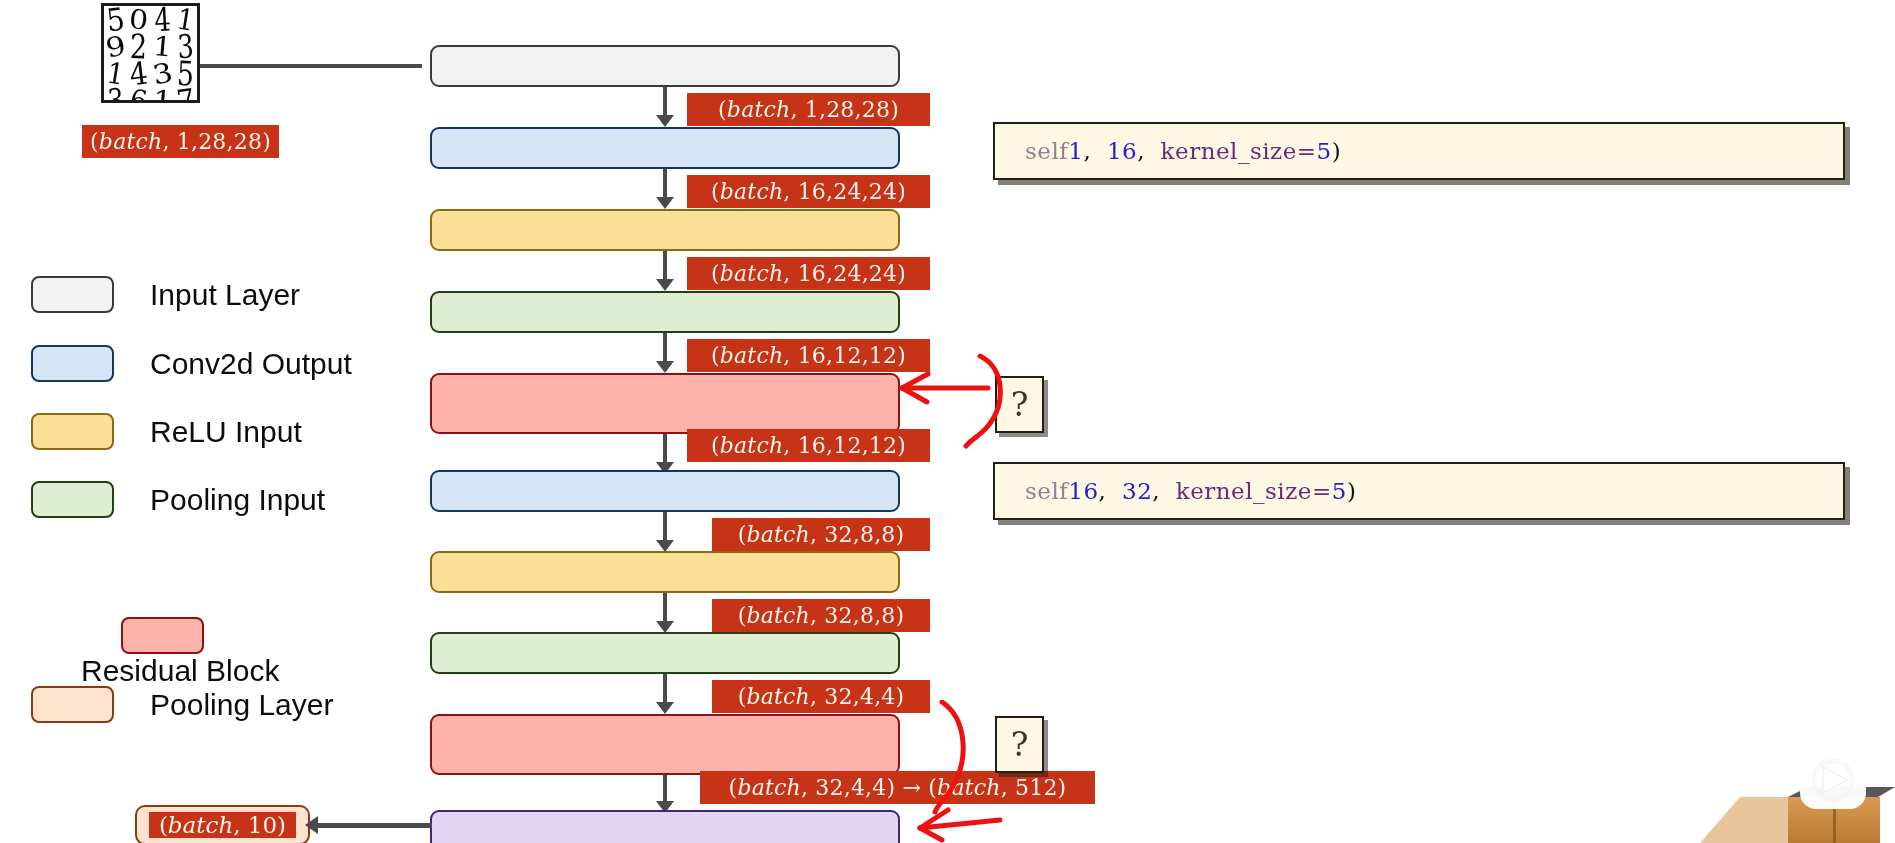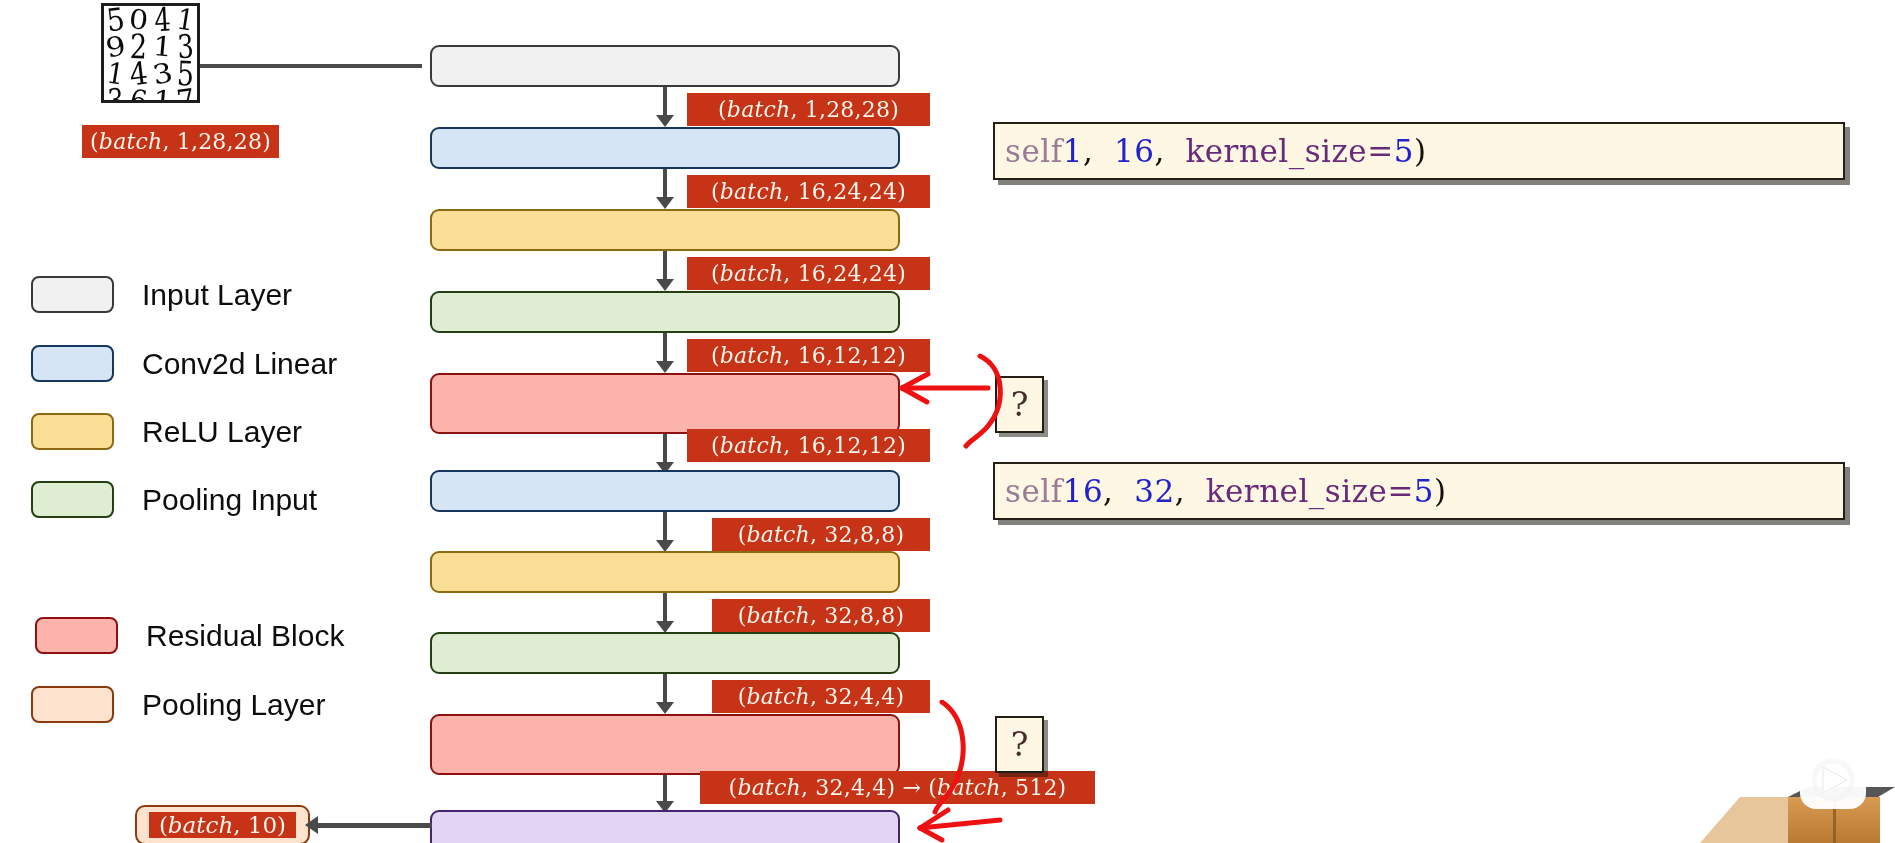--- a/index.html
+++ b/index.html
@@ -90,21 +90,21 @@
   
   .legend{position:absolute;}
   .legend-row{position:absolute;display:flex;align-items:center;}
   .legend-swatch{
     width:83px;height:37px;
     border-radius:8px;
     box-sizing:border-box;
     flex:0 0 auto;
   }
   .legend-label{
-    margin-left:28px;
+    margin-left:36px;
     font-size:30px;
     color:#0d0d0d;
     font-family:"Liberation Sans",sans-serif;
     white-space:nowrap;
   }
   .sw-input   {background:#f1f1f1;border:2.5px solid #3a3a3a;}
   .sw-conv    {background:#d5e5f5;border:2.5px solid #17365c;}
   .sw-relu    {background:#fbdf96;border:2.5px solid #8a6a12;}
   .sw-pool    {background:#dfedd2;border:2.5px solid #243f12;}
   .sw-linear  {background:#e2d4f3;border:2.5px solid #452570;}
@@ -112,24 +112,24 @@
   .sw-output  {background:#fde3cd;border:2.5px solid #8c3a10;}
 
   
   .code-box{
     position:absolute;
     background:#fdf7e3;
     border:2.5px solid #231f16;
     box-shadow:5px 5px 0 rgba(30,25,15,.55);
     display:flex;
     align-items:center;
-    padding:0 10px;
-    box-sizing:border-box;
-    font-family:"DejaVu Serif",serif;
-    font-size:31px;
+    padding:0 30px;
+    box-sizing:border-box;
+    font-family:"DejaVu Serif",serif;
+    font-size:23px;
     white-space:nowrap;
     color:#15100a;
     letter-spacing:.5px;
   }
   .tok-self{color:#9a7b95;}
   .tok-num{color:#2222cc;}
   .tok-kw{color:#6a2a7a;}
   .tok-plain{color:#15100a;}
 
   
@@ -280,31 +280,31 @@
   <div class="arrow-line" style="left:317px;top:823px;width:115px;height:5px;"></div>
   <div class="arrow-head-left" style="left:305px;top:816px;"></div>
 
   <div class="legend" style="left:0;top:0;width:400px;height:843px;">
     <div class="legend-row" style="left:31px;top:276px;">
       <div class="legend-swatch sw-input"></div>
       <div class="legend-label">Input Layer</div>
     </div>
     <div class="legend-row" style="left:31px;top:345px;">
       <div class="legend-swatch sw-conv"></div>
-      <div class="legend-label">Conv2d Linear</div>
+      <div class="legend-label">Conv2d Output</div>
     </div>
     <div class="legend-row" style="left:31px;top:413px;">
       <div class="legend-swatch sw-relu"></div>
-      <div class="legend-label">ReLU Layer</div>
+      <div class="legend-label">ReLU Input</div>
     </div>
     <div class="legend-row" style="left:31px;top:481px;">
       <div class="legend-swatch sw-pool"></div>
       <div class="legend-label">Pooling Input</div>
     </div>
-    <div class="legend-row" style="left:35px;top:617px;">
+    <div class="legend-row" style="left:45px;top:617px;flex-direction:column;">
       <div class="legend-swatch sw-residual"></div>
       <div class="legend-label">Residual Block</div>
     </div>
     <div class="legend-row" style="left:31px;top:686px;">
       <div class="legend-swatch sw-output"></div>
       <div class="legend-label">Pooling Layer</div>
     </div>
   </div>
 
   <div class="code-box" style="left:993px;top:122px;width:852px;height:58px;">

